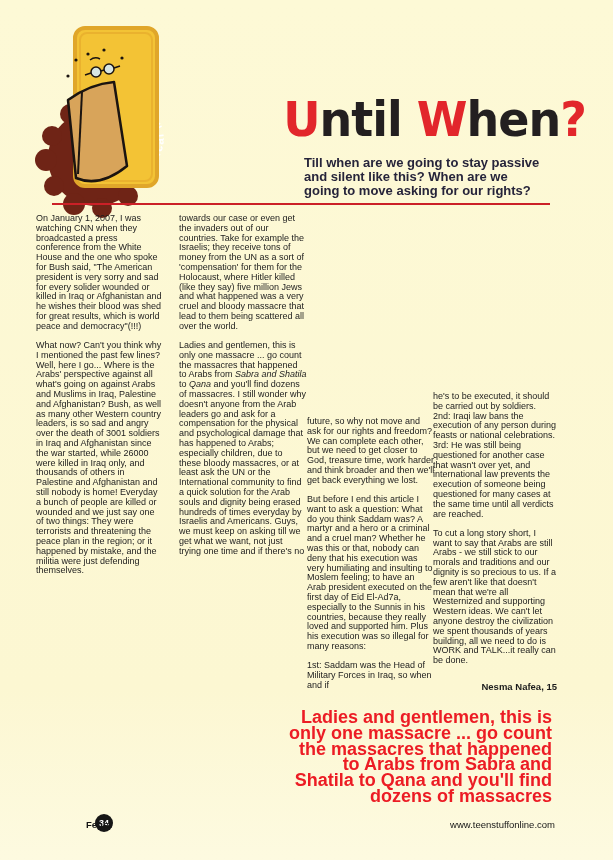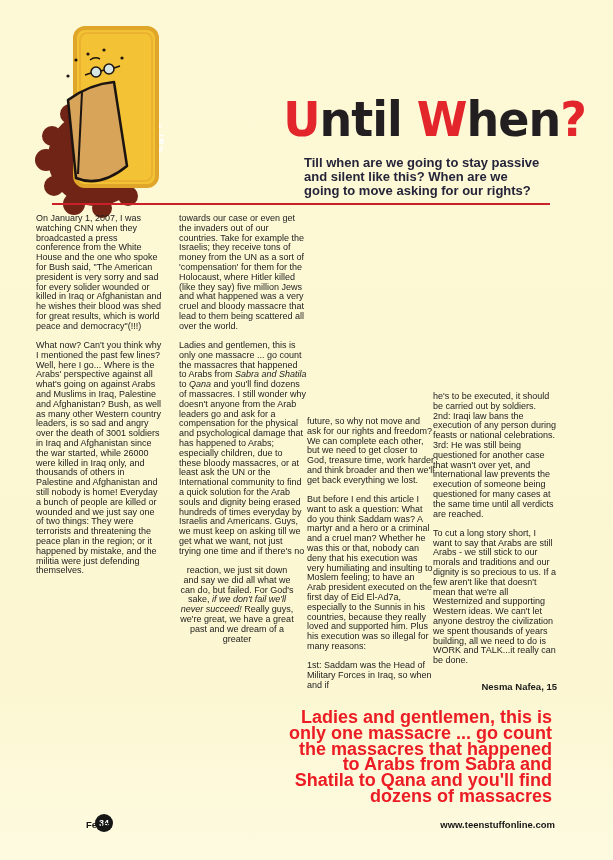--- a/index.html
+++ b/index.html
@@ -59,21 +59,21 @@
     background:#161616;border-radius:50%;
     color:#ffffff;font-weight:bold;font-size:9px;
     display:flex;align-items:center;justify-content:center;margin-left:32px;
   }
   .page-label{
     position:absolute;left:86px;top:819px;
     font-weight:bold;font-size:9.5px;color:#161616;
   }
   .site{
     position:absolute;right:58px;top:819px;
-    font-weight:bold;font-size:9.5px;color:#161616;
+    font-weight:normal;font-size:9.5px;color:#161616;
   }
 </style>
 </head>
 <body>
 
 <div class="page">
 
   <div class="logo">
     <svg width="170" height="230" viewBox="0 0 170 230">
 
@@ -134,21 +134,20 @@
   <div class="rule"></div>
 
   <div class="col col1">
     <p>On January 1, 2007, I was watching CNN when they broadcasted a press conference from the White House and the one who spoke for Bush said, "The American president is very sorry and sad for every solider wounded or killed in Iraq or Afghanistan and he wishes their blood was shed for great results, which is world peace and democracy"(!!!)</p>
     <p>What now? Can't you think why I mentioned the past few lines? Well, here I go... Where is the Arabs' perspective against all what's going on against Arabs and Muslims in Iraq, Palestine and Afghanistan? Bush, as well as many other Western country leaders, is so sad and angry over the death of 3001 soldiers in Iraq and Afghanistan since the war started, while 26000 were killed in Iraq only, and thousands of others in Palestine and Afghanistan and still nobody is home! Everyday a bunch of people are killed or wounded and we just say one of two things: They were terrorists and threatening the peace plan in the region; or it happened by mistake, and the militia were just defending themselves.</p>
   </div>
 
   <div class="col col2">
     <p>towards our case or even get the invaders out of our countries. Take for example the Israelis; they receive tons of money from the UN as a sort of 'compensation' for them for the Holocaust, where Hitler killed (like they say) five million Jews and what happened was a very cruel and bloody massacre that lead to them being scattered all over the world.</p>
     <p class="rich"><span>Ladies and gentlemen, this is only one massacre ... go count the massacres that happened to Arabs from </span><i>Sabra and Shatila</i><span> to </span><i>Qana</i><span> and you'll find dozens of massacres. I still wonder why doesn't anyone from the Arab leaders go and ask for a compensation for the physical and psychological damage that has happened to Arabs; especially children, due to these bloody massacres, or at least ask the UN or the International community to find a quick solution for the Arab souls and dignity being erased hundreds of times everyday by Israelis and Americans. Guys, we must keep on asking till we get what we want, not just trying one time and if there's no</span></p>
-    <p class="rich funnel"><span>reaction, we just sit down and say we did all what we can do, but failed. For God's sake, </span><i>if we don't fail we'll never succeed!</i><span> Really guys, we're great, we have a great past and we dream of a greater</span></p>
   </div>
 
   <div class="col col3">
     <p>future, so why not move and ask for our rights and freedom? We can complete each other, but we need to get closer to God, treasure time, work harder and think broader and then we'll get back everything we lost.</p>
     <p>But before I end this article I want to ask a question: What do you think Saddam was? A martyr and a hero or a criminal and a cruel man? Whether he was this or that, nobody can deny that his execution was very humiliating and insulting to Moslem feeling; to have an Arab president executed on the first day of Eid El-Ad7a, especially to the Sunnis in his countries, because they really loved and supported him. Plus his execution was so illegal for many reasons:</p>
     <p>1st: Saddam was the Head of Military Forces in Iraq, so when and if</p>
   </div>
 
   <div class="col col4">
     <p>he's to be executed, it should be carried out by soldiers.

